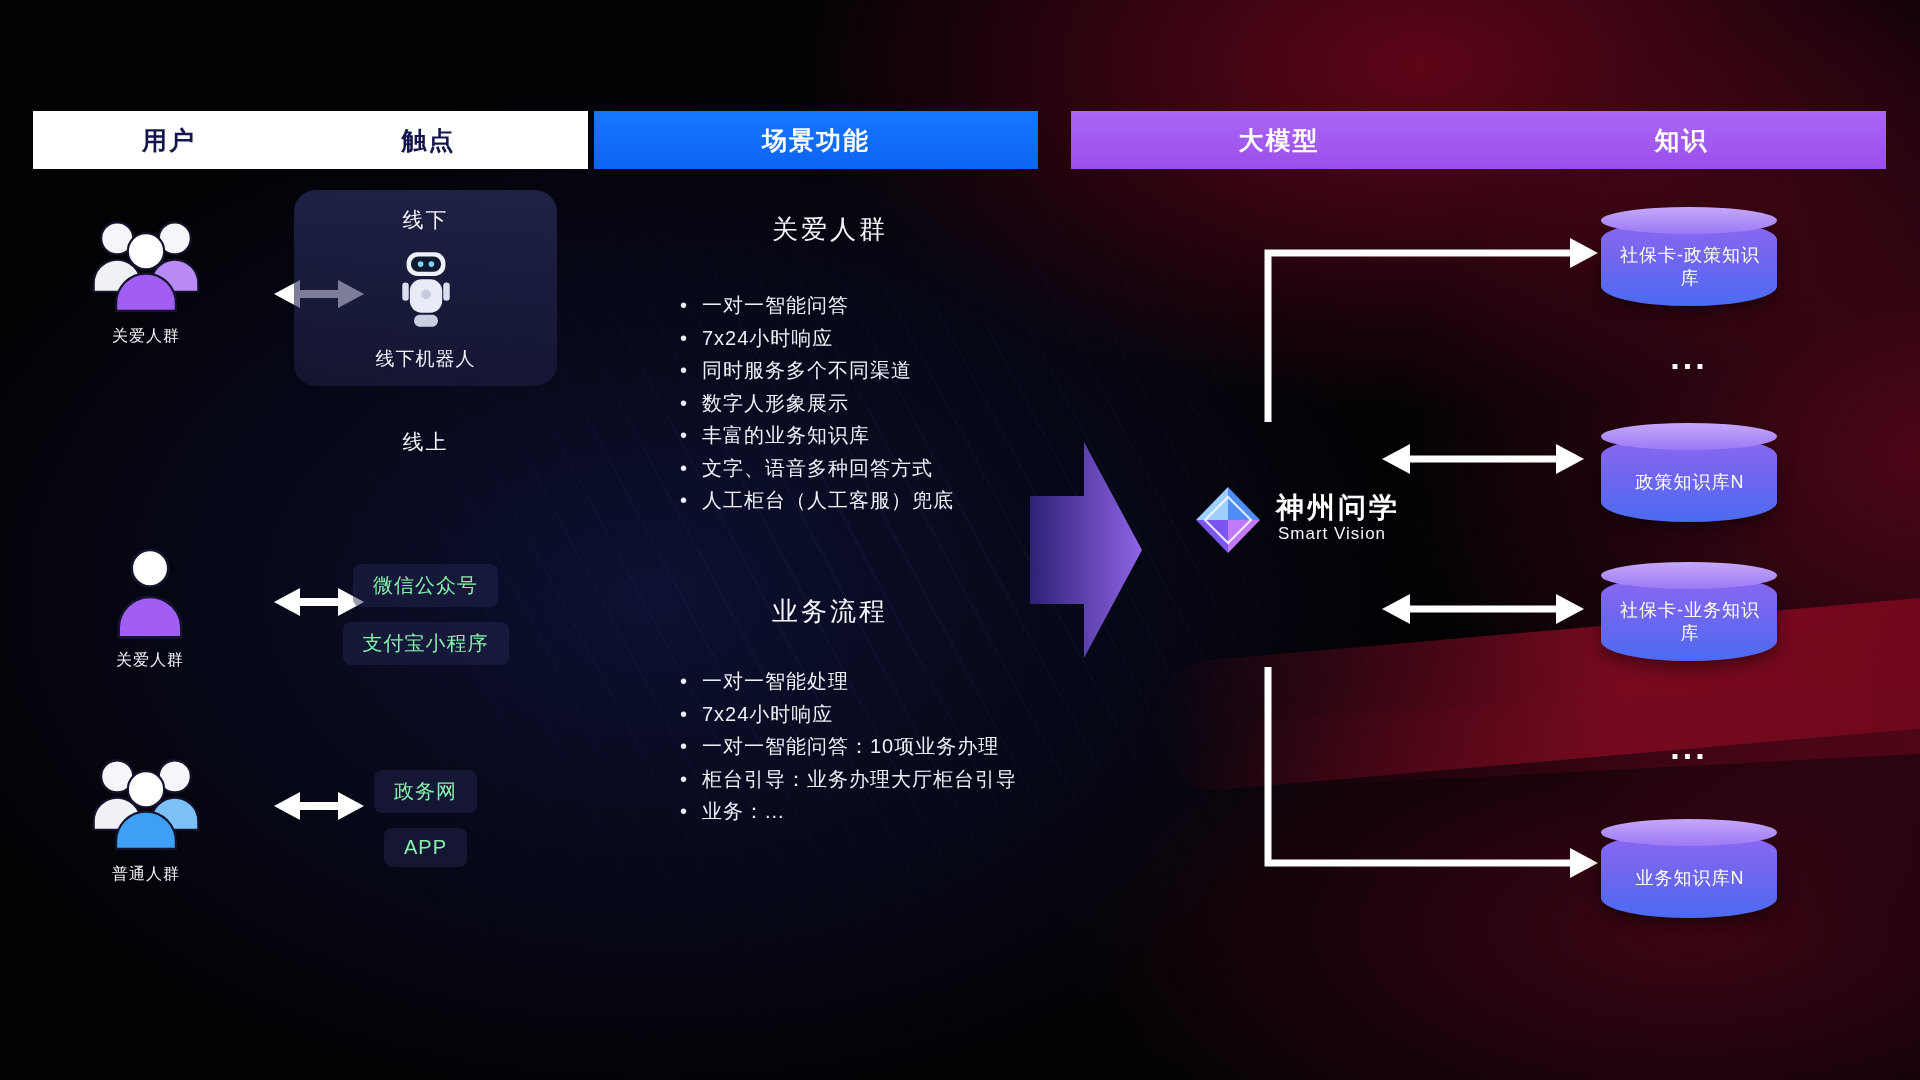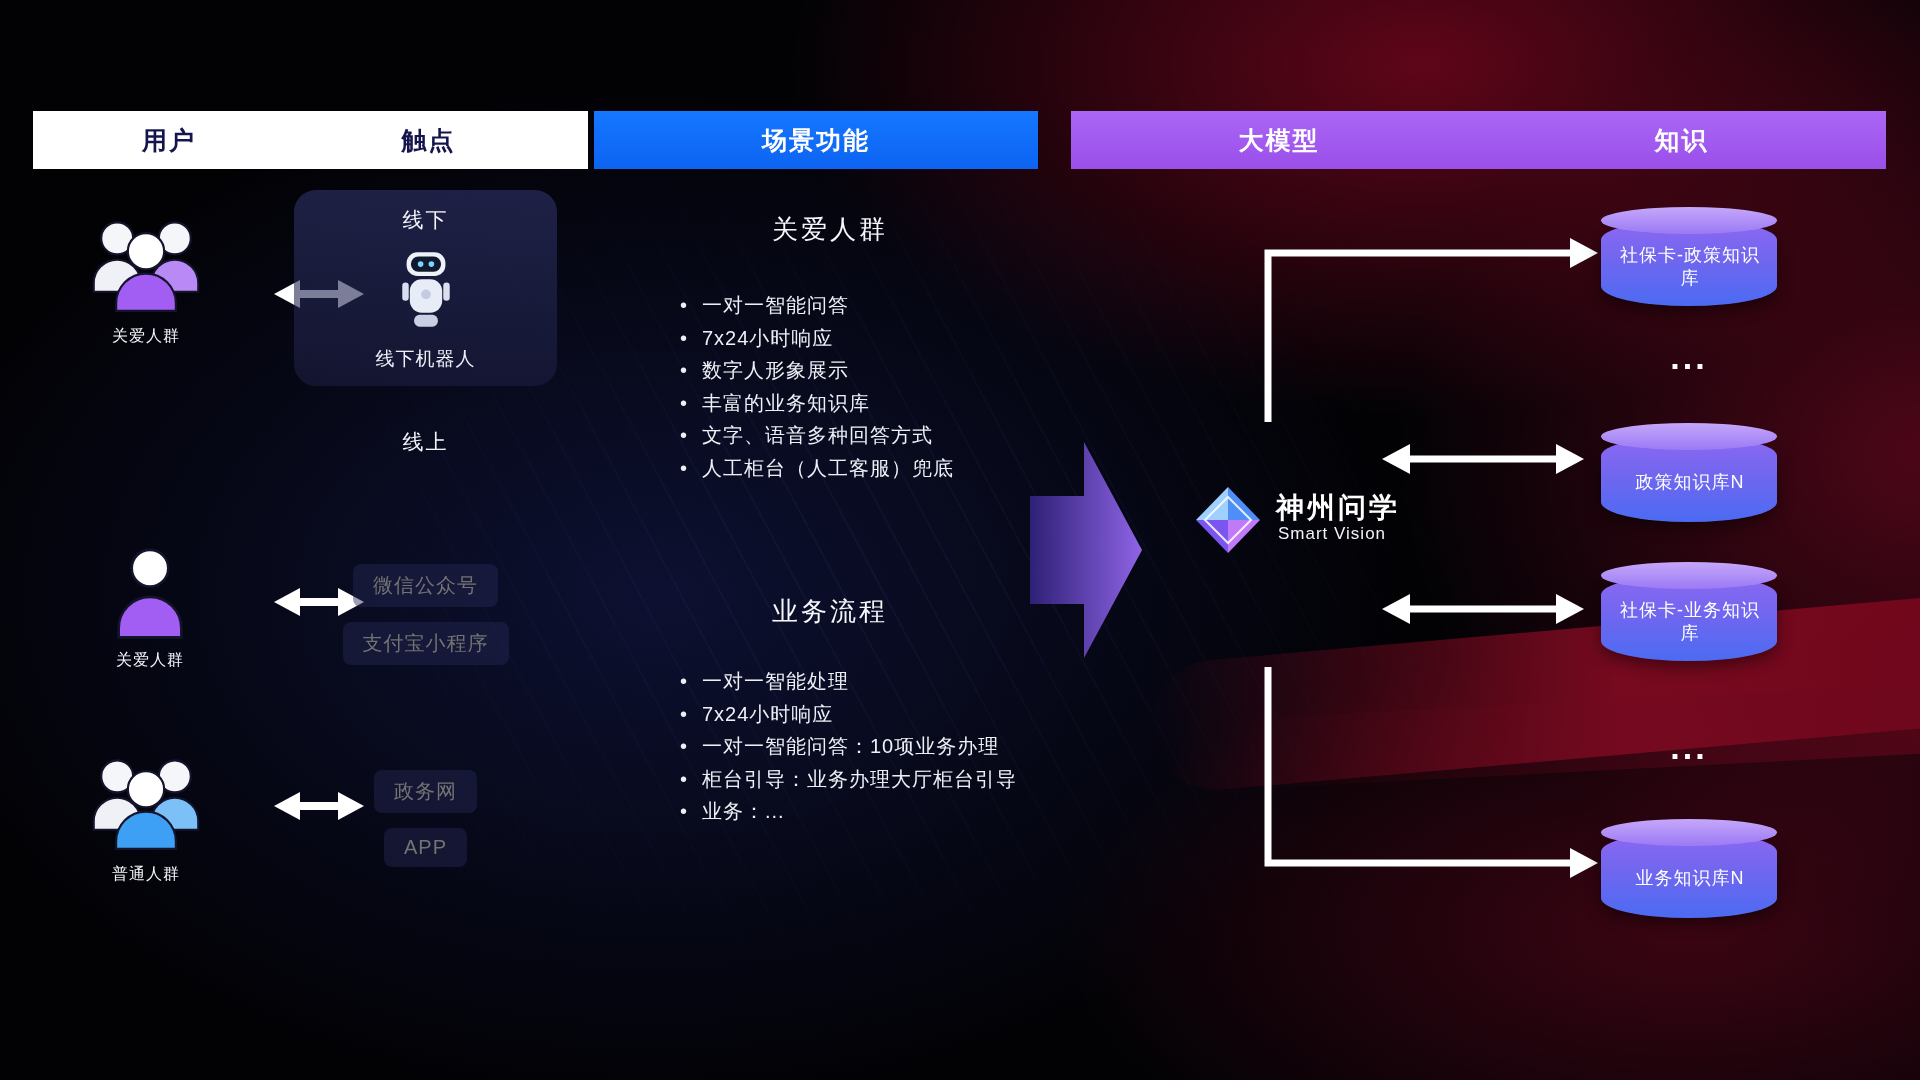--- a/index.html
+++ b/index.html
@@ -36,21 +36,21 @@
   .tp-card{position:absolute;left:294px;top:190px;width:263px;height:196px;border-radius:22px;
     background:linear-gradient(180deg, rgba(46,50,104,.62), rgba(28,30,66,.58));
     display:flex;flex-direction:column;align-items:center;justify-content:space-between;
     padding:16px 0 14px 0;box-sizing:border-box;z-index:3;}
   .tp-title{color:#f4f5fa;font-size:21px;letter-spacing:2px;}
   .tp-robot-label{color:#eef0f8;font-size:19px;letter-spacing:1px;}
   .tp-online-title{position:absolute;left:294px;top:428px;width:263px;text-align:center;color:#f4f5fa;
     font-size:21px;letter-spacing:2px;z-index:3;}
   .tp-item{position:absolute;left:294px;width:263px;text-align:center;z-index:3;}
   .tp-chip{display:inline-block;padding:8px 20px;border-radius:8px;background:rgba(38,40,84,.45);
-    color:#737373;font-size:20px;letter-spacing:1px;}
+    color:#86efac;font-size:20px;letter-spacing:1px;}
 
   
   .sc-title{position:absolute;width:340px;text-align:center;color:#f6f7fb;font-size:26px;
     letter-spacing:3px;z-index:3;}
   .sc-list{position:absolute;left:680px;margin:0;padding:0;list-style:none;z-index:3;}
   .sc-list li{position:relative;padding-left:22px;color:#eef0f7;font-size:20px;line-height:32.5px;
     letter-spacing:1px;white-space:nowrap;}
   .sc-list li::before{content:"•";position:absolute;left:0;color:#eef0f7;}
 
   
@@ -162,20 +162,21 @@
     <span class="tp-chip">政务网</span>
   </div>
   <div class="tp-item" style="top:828px;">
     <span class="tp-chip">APP</span>
   </div>
 
   <div class="sc-title" style="left:660px;top:212px;">关爱人群</div>
   <ul class="sc-list" style="top:289px;">
     <li>一对一智能问答</li>
     <li>7x24小时响应</li>
+    <li>同时服务多个不同渠道</li>
     <li>数字人形象展示</li>
     <li>丰富的业务知识库</li>
     <li>文字、语音多种回答方式</li>
     <li>人工柜台（人工客服）兜底</li>
   </ul>
 
   <div class="sc-title" style="left:660px;top:594px;">业务流程</div>
   <ul class="sc-list" style="top:665px;">
     <li>一对一智能处理</li>
     <li>7x24小时响应</li>

